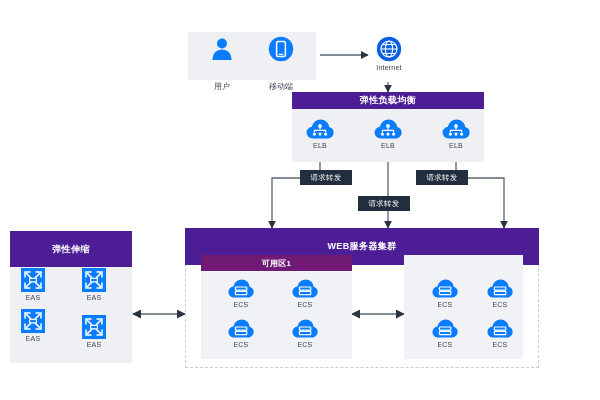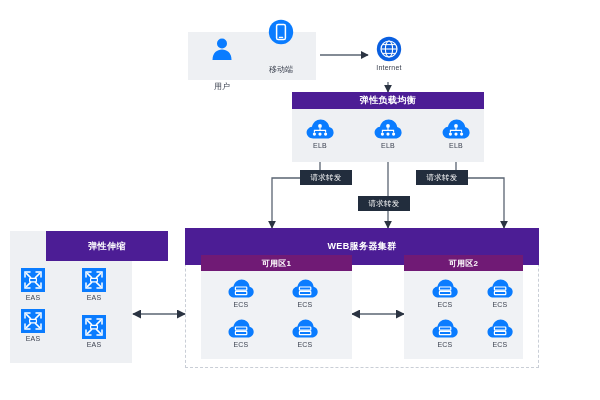--- a/index.html
+++ b/index.html
@@ -112,21 +112,21 @@
   <div class="panel" style="left:188px; top:32px; width:128px; height:48px;"></div>
 
   <div class="node" style="left:196px; top:36px; width:52px;">
     <svg class="ico" width="26" height="26" viewBox="0 0 26 26">
       <circle cx="13" cy="7.5" r="5" fill="#0a7cff"></circle>
       <path d="M3.5,24 C3.5,16.8 8,13.5 13,13.5 C18,13.5 22.5,16.8 22.5,24 Z" fill="#0a7cff"></path>
     </svg>
     <span class="cap-cn">用户</span>
   </div>
 
-  <div class="node" style="left:254px; top:19px; width:54px;">
+  <div class="node" style="left:254px; top:36px; width:54px;">
     <svg class="ico" width="26" height="26" viewBox="0 0 26 26">
       <circle cx="13" cy="13" r="12.2" fill="#0a7cff"></circle>
       <rect x="8.6" y="5.4" width="8.8" height="15.2" rx="1.6" fill="none" stroke="#ffffff" stroke-width="1.5"></rect>
       <line x1="11.4" y1="18.4" x2="14.6" y2="18.4" stroke="#ffffff" stroke-width="1.3" stroke-linecap="round"></line>
     </svg>
     <span class="cap-cn">移动端</span>
   </div>
 
   <div class="node" style="left:368px; top:36px; width:42px;">
     <svg class="ico" width="26" height="26" viewBox="0 0 26 26">
@@ -246,23 +246,20 @@
       <path d="M6.7,19.6 C3.1,19.6 0.5,17.1 0.5,14 C0.5,11.2 2.7,8.8 5.5,8.5
                C6.2,4.5 9.6,1.5 13.6,1.5 C17.7,1.5 21.2,4.6 21.6,8.7
                C24.1,9.2 25.7,11.3 25.7,13.8 C25.7,16.9 23.2,19.6 19.8,19.6 Z" fill="#0a7cff"></path>
       <rect x="7.4" y="9" width="11.4" height="3.2" rx="0.7" fill="none" stroke="#ffffff" stroke-width="1.2"></rect>
       <rect x="7.4" y="13.4" width="11.4" height="3.2" rx="0.7" fill="none" stroke="#ffffff" stroke-width="1.2"></rect>
     </svg>
     <span class="cap">ECS</span>
   </div>
 
   <div class="panel panel-light" style="left:404px; top:255px; width:119px; height:104px;"></div>
-  <div class="hdr-dark" style="left:404px; top:255px; width:119px; height:16px;">
-    <span>可用区2</span>
-  </div>
 
   <div class="node" style="left:428px; top:278px; width:34px;">
     <svg class="ico" width="26" height="21" viewBox="0 0 26 21">
       <path d="M6.7,19.6 C3.1,19.6 0.5,17.1 0.5,14 C0.5,11.2 2.7,8.8 5.5,8.5
                C6.2,4.5 9.6,1.5 13.6,1.5 C17.7,1.5 21.2,4.6 21.6,8.7
                C24.1,9.2 25.7,11.3 25.7,13.8 C25.7,16.9 23.2,19.6 19.8,19.6 Z" fill="#0a7cff"></path>
       <rect x="7.4" y="9" width="11.4" height="3.2" rx="0.7" fill="none" stroke="#ffffff" stroke-width="1.2"></rect>
       <rect x="7.4" y="13.4" width="11.4" height="3.2" rx="0.7" fill="none" stroke="#ffffff" stroke-width="1.2"></rect>
     </svg>
     <span class="cap">ECS</span>
@@ -295,21 +292,21 @@
       <path d="M6.7,19.6 C3.1,19.6 0.5,17.1 0.5,14 C0.5,11.2 2.7,8.8 5.5,8.5
                C6.2,4.5 9.6,1.5 13.6,1.5 C17.7,1.5 21.2,4.6 21.6,8.7
                C24.1,9.2 25.7,11.3 25.7,13.8 C25.7,16.9 23.2,19.6 19.8,19.6 Z" fill="#0a7cff"></path>
       <rect x="7.4" y="9" width="11.4" height="3.2" rx="0.7" fill="none" stroke="#ffffff" stroke-width="1.2"></rect>
       <rect x="7.4" y="13.4" width="11.4" height="3.2" rx="0.7" fill="none" stroke="#ffffff" stroke-width="1.2"></rect>
     </svg>
     <span class="cap">ECS</span>
   </div>
 
   <div class="panel" style="left:10px; top:231px; width:122px; height:132px;"></div>
-  <div class="hdr-blue" style="left:10px; top:231px; width:122px; height:30px;margin-left:36px;">
+  <div class="hdr-blue" style="left:10px; top:231px; width:122px; height:36px;">
     <span>弹性伸缩</span>
   </div>
 
   <div class="node" style="left:15px; top:268px; width:36px;">
     <svg class="ico" width="24" height="24" viewBox="0 0 24 24">
       <rect x="0" y="0" width="24" height="24" fill="#0a7cff"></rect>
       <g stroke="#ffffff" stroke-width="1.5" fill="none" stroke-linecap="round">
         <path d="M4,9 L4,4 L9,4"></path>
         <path d="M20,9 L20,4 L15,4"></path>
         <path d="M4,15 L4,20 L9,20"></path>

